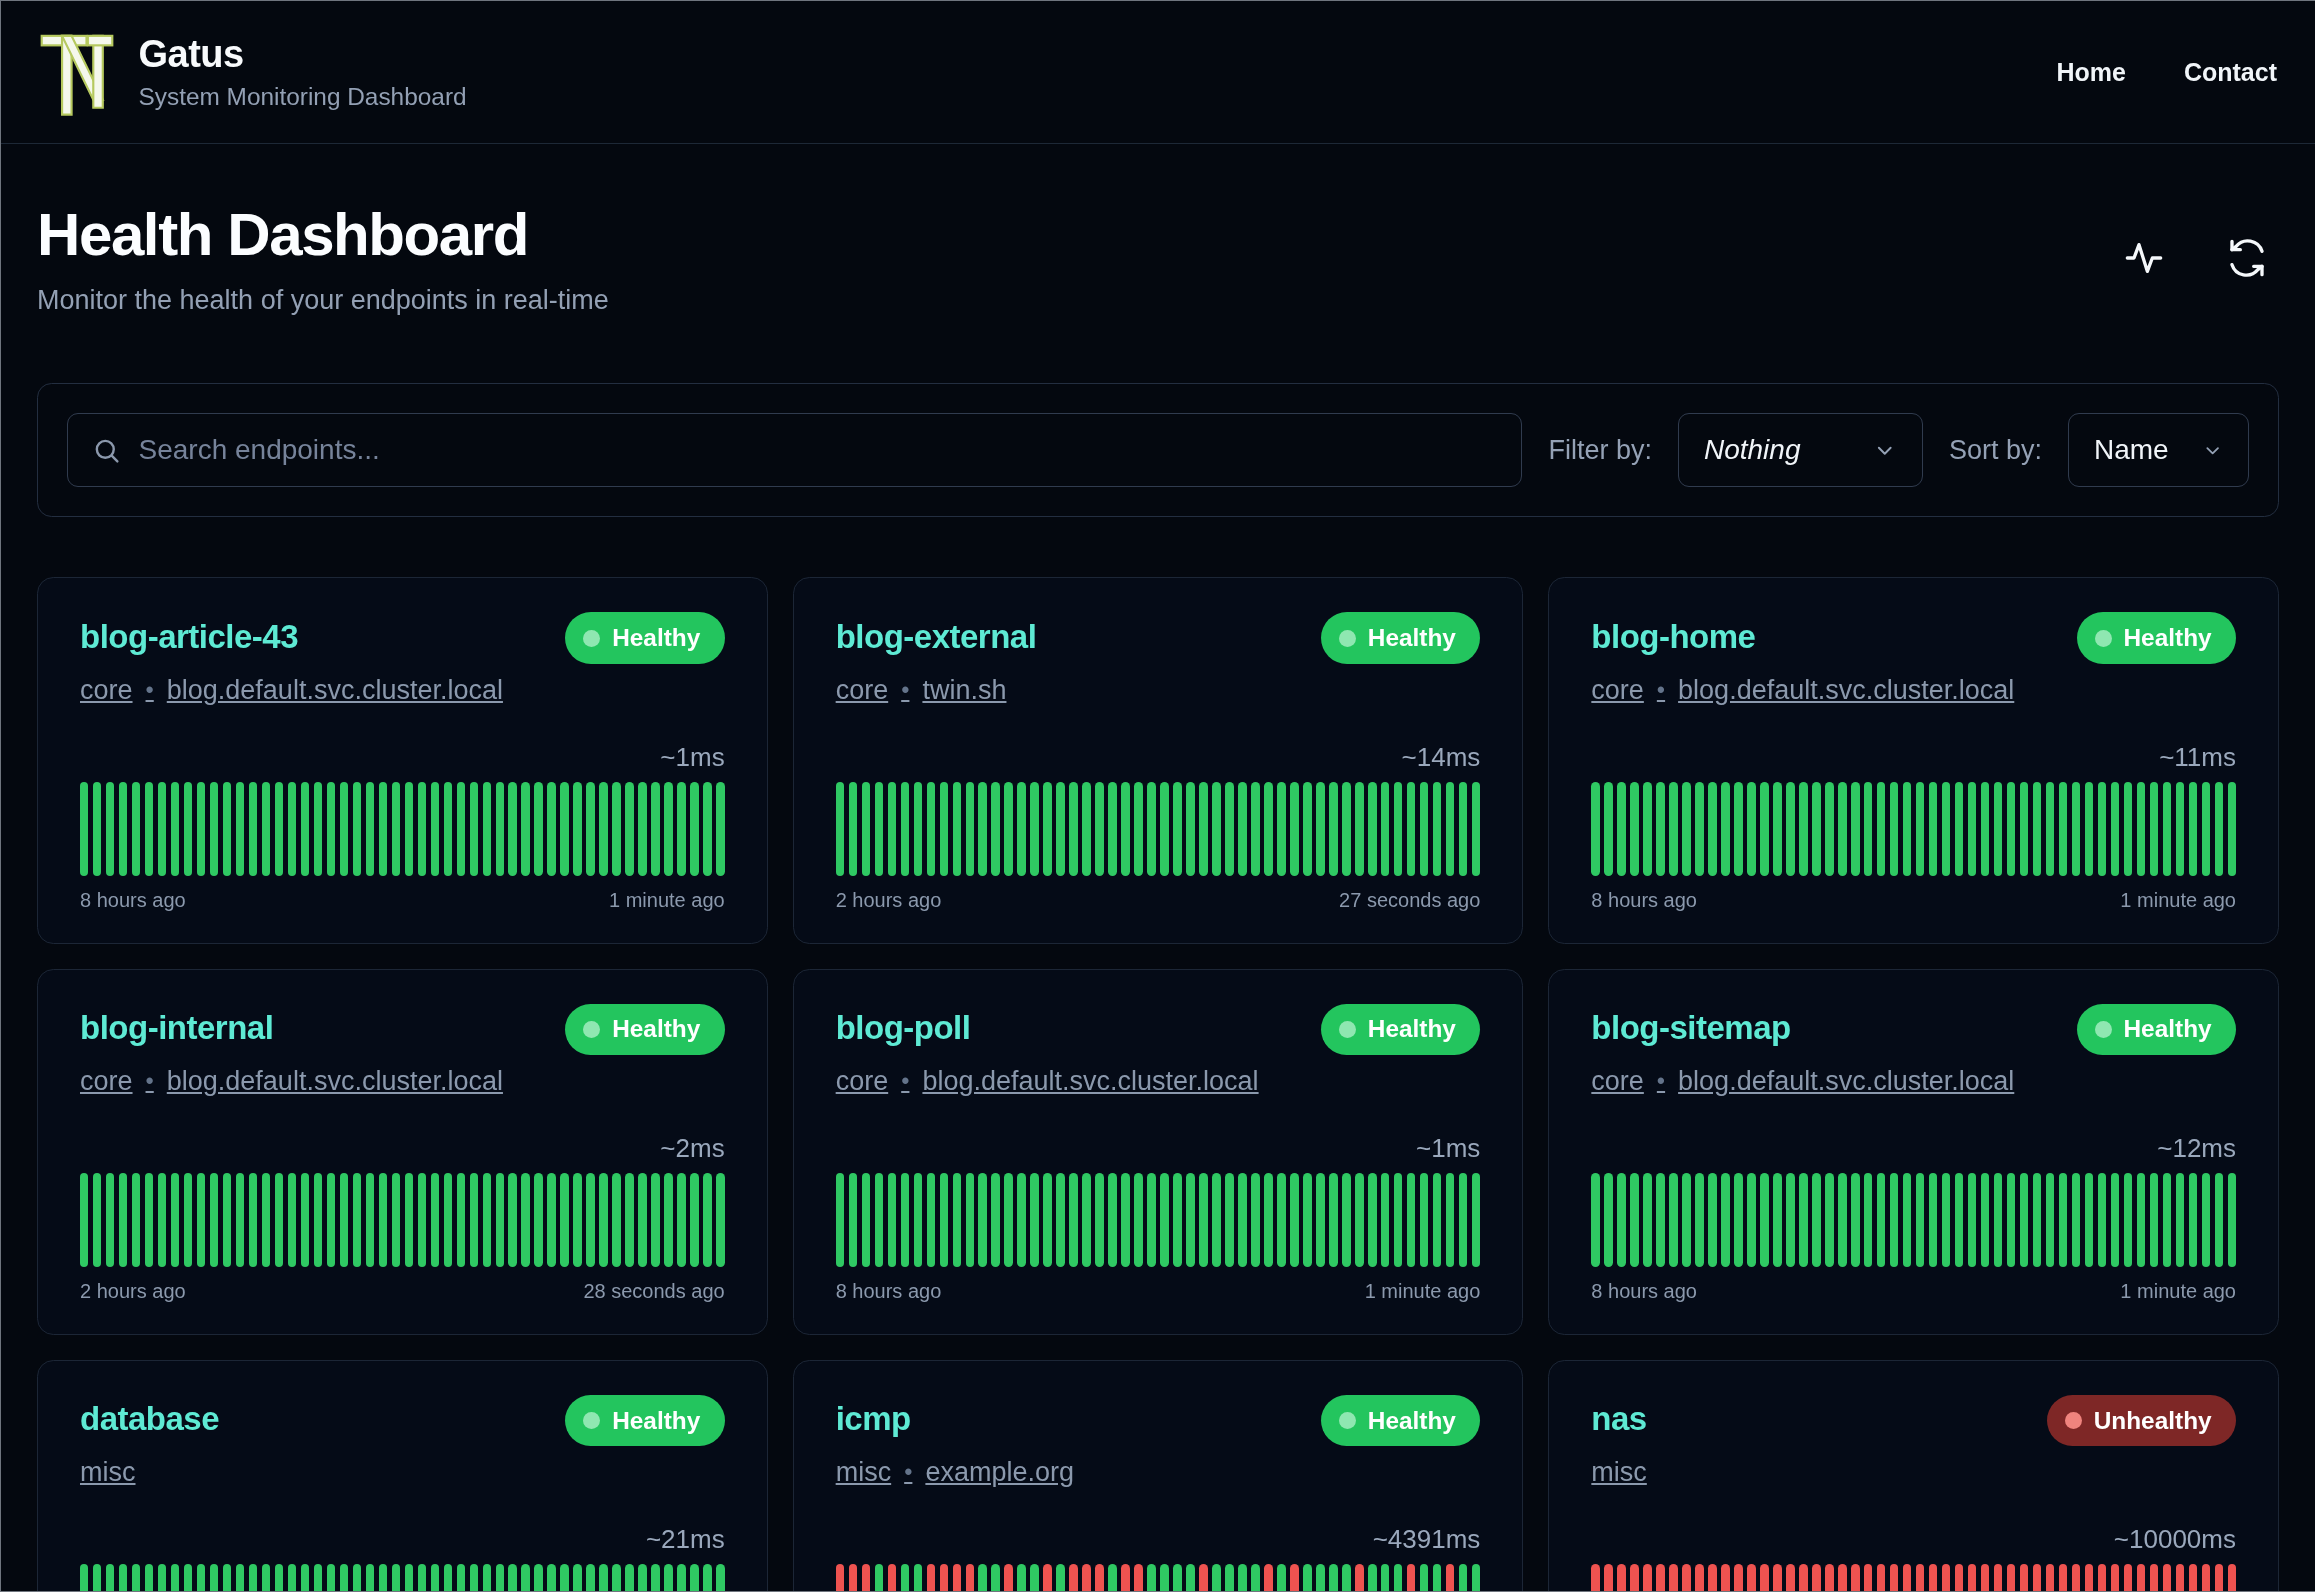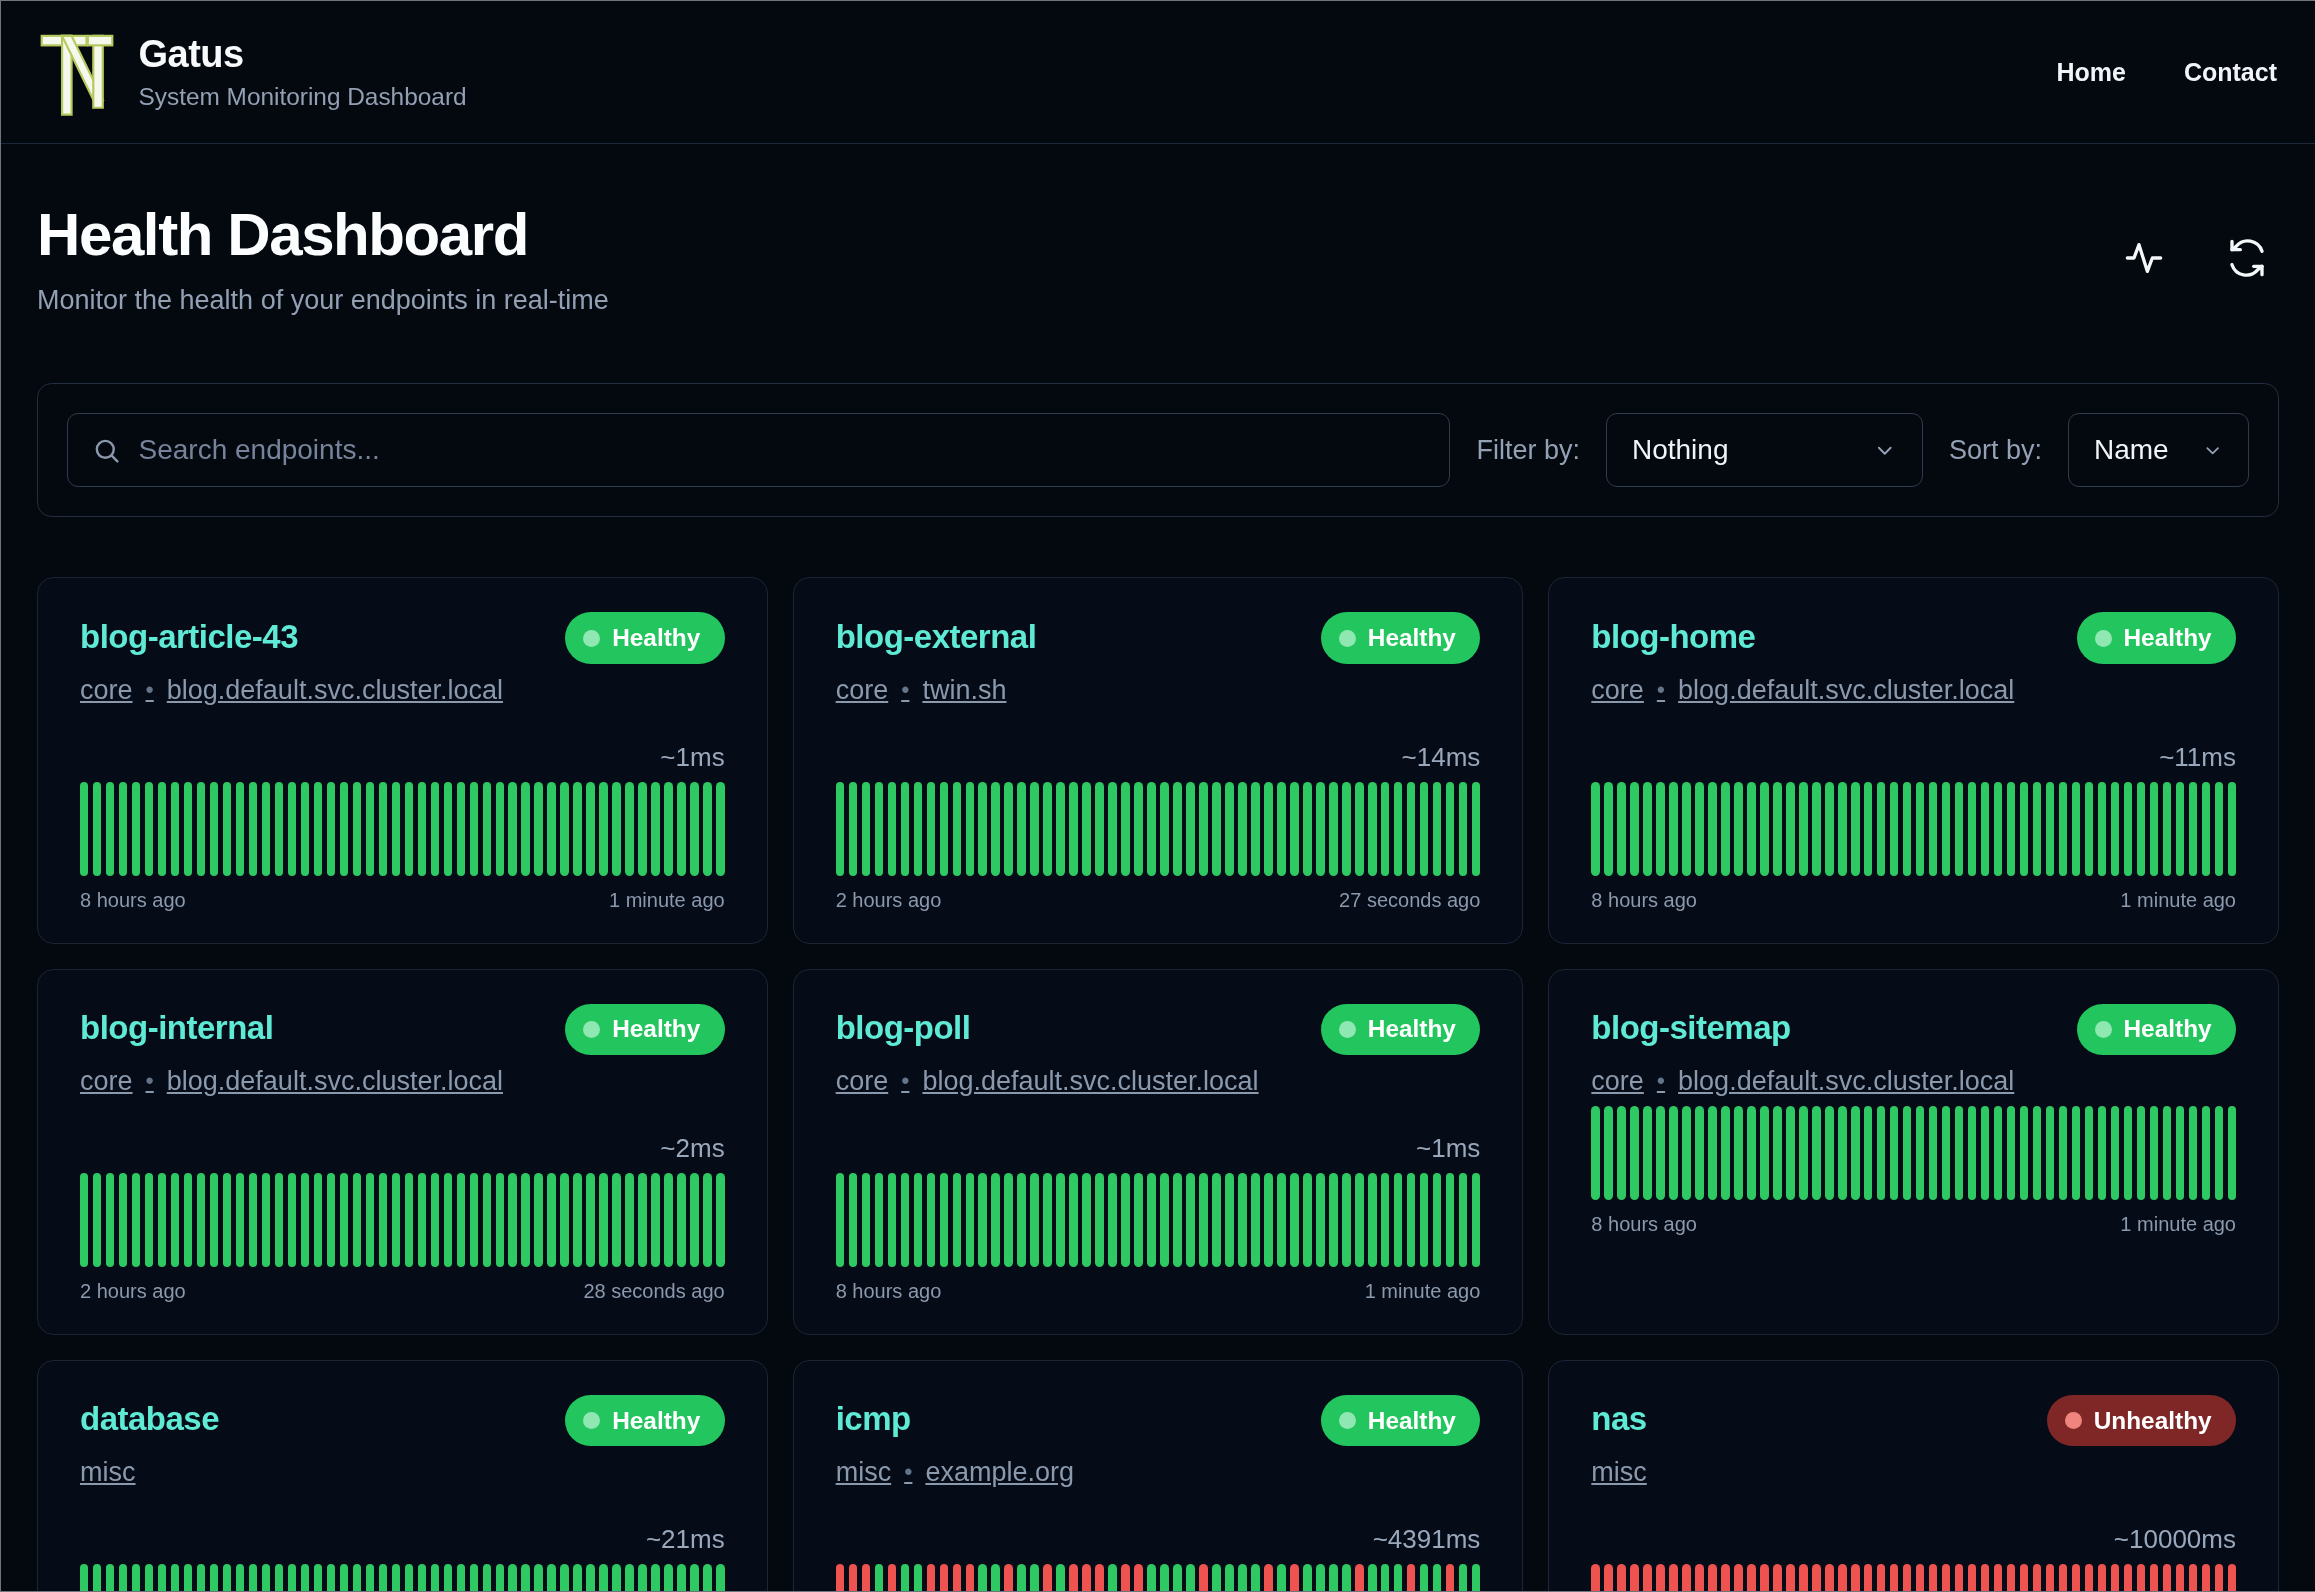--- a/index.html
+++ b/index.html
@@ -61,21 +61,21 @@
   }
   .searchbox input::placeholder { color: #76839a; }
   .tb-label { font-size: 27px; color: #94a1b5; white-space: nowrap; }
   .dropdown {
     height: 74px; border: 1.8px solid #303b4e; border-radius: 11px;
     display: flex; align-items: center; justify-content: space-between;
     padding: 0 25px; cursor: pointer; background: rgba(255,255,255,0.004);
   }
   .dropdown .value { font-size: 28px; color: #f1f5f9; }
   .dropdown svg { width: 23.5px; height: 23.5px; stroke: #94a1b5; margin-left: 33px; }
-  .dd-filter { width: 317px; }
+  .dd-filter { width: 245px; font-style: italic; }
   .dd-sort { width: 181px; }
 
   
   .grid {
     margin-top: 60px;
     display: grid;
     grid-template-columns: repeat(3, 1fr);
     gap: 25px;
   }
   .card {
@@ -544,20 +544,21 @@
       <div class="badge healthy">
         <span class="dot"></span>
         <span>Healthy</span>
       </div>
     </div>
     <div class="card-meta">
       <span>core</span>
       <span class="meta-sep">•</span>
       <span>blog.default.svc.cluster.local</span>
     </div>
+    <div class="latency">~12ms</div>
     <div class="bars">
           <div class="bar G"></div>
           <div class="bar G"></div>
           <div class="bar G"></div>
           <div class="bar G"></div>
           <div class="bar G"></div>
           <div class="bar G"></div>
           <div class="bar G"></div>
           <div class="bar G"></div>
           <div class="bar G"></div>

